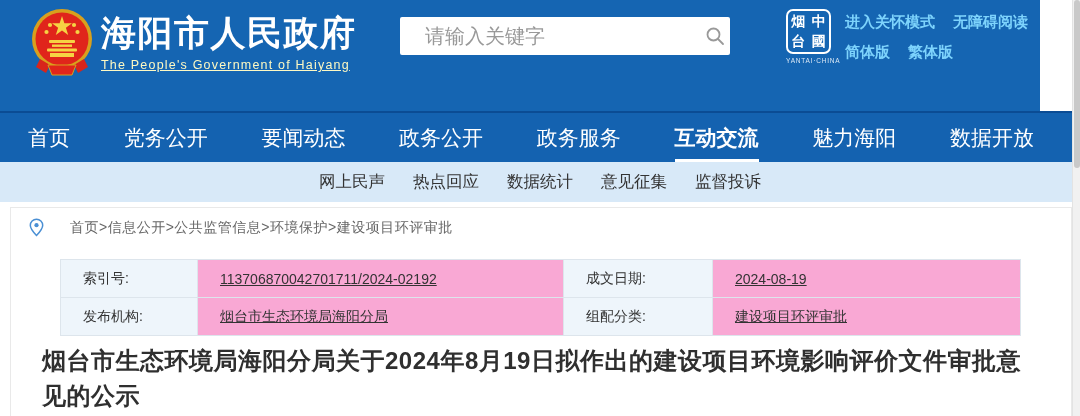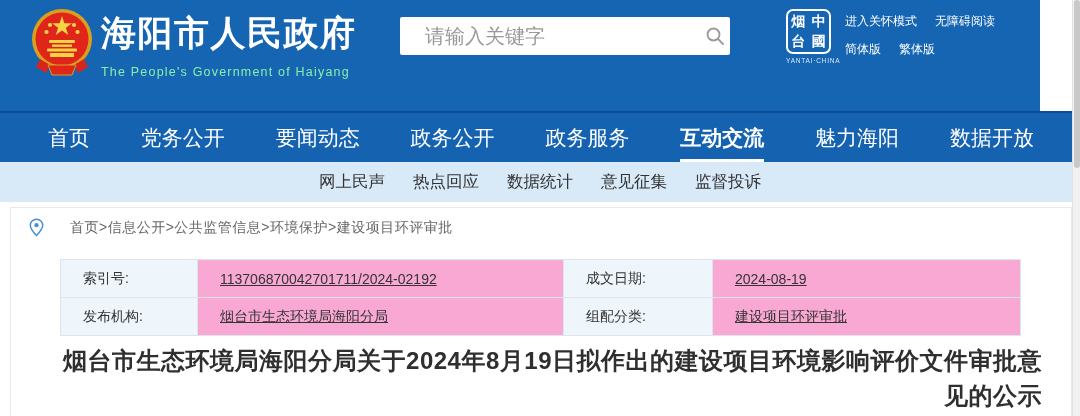--- a/index.html
+++ b/index.html
@@ -15,22 +15,23 @@
     position: absolute; left: 0; top: 0; width: 1040px; height: 111px;
     background: #1565b2;
   }
   .emblem { position: absolute; left: 30px; top: 7px; width: 64px; height: 70px; }
   .site-title-block { position: absolute; left: 101px; top: 13px; color: #fff; }
   .site-title {
     font-size: 35px; font-weight: 700; letter-spacing: 1.5px; color: #ffffff;
     line-height: 40px; white-space: nowrap;
   }
   .site-title-en {
-    font-size: 12.5px; color: #86efac; letter-spacing: 1.2px; margin-top: 12px;
+    font-size: 12.5px; color: #fef9c3; letter-spacing: 1.2px; margin-top: 5px;
     white-space: nowrap;
+    text-decoration: underline;
   }
   .search-box {
     position: absolute; left: 400px; top: 17px; width: 330px; height: 38px;
     background: #ffffff; border-radius: 2px; display: flex; align-items: center;
   }
   .search-input {
     flex: 1; height: 100%; border: none; outline: none; background: transparent;
     padding: 0 10px 0 25px; font-size: 20px; color: #333;
     font-family: "Liberation Sans", "DejaVu Sans", sans-serif;
   }
@@ -38,30 +39,30 @@
   .search-icon { width: 34px; height: 38px; display: flex; align-items: center; justify-content: center; cursor: pointer; }
 
   .seal { position: absolute; left: 786px; top: 9px; width: 46px; text-align: center; }
   .seal-box {
     width: 45px; height: 45px; border: 2px solid #ffffff; border-radius: 7px;
     display: grid; grid-template-columns: 1fr 1fr; align-items: center;
     color: #ffffff; font-size: 14px; font-weight: 700; line-height: 19px;
   }
   .seal-caption { font-size: 6.5px; color: #dce9f6; letter-spacing: 0.8px; margin-top: 3px; white-space: nowrap; }
 
-  .header-links { position: absolute; left: 845px; top: 13px; color: #ffffff; font-size: 12px; }
+  .header-links { position: absolute; left: 845px; top: 13px; color: #7dd3fc; font-size: 15px; font-weight: bold; }
   .header-links-row { display: flex; gap: 18px; margin-bottom: 11px; }
   .header-link { cursor: pointer; white-space: nowrap; }
 
   
   .nav {
     position: absolute; left: 0; top: 111px; width: 1080px; height: 51px;
     background: #1462b0; border-top: 2px solid #0b4c94;
     display: flex; align-items: center; justify-content: space-between;
-    padding: 0 46px 0 48px;
+    padding: 0 46px 0 28px;
   }
   .nav-item {
     color: #ffffff; font-size: 21px; cursor: pointer; position: relative;
     height: 49px; display: flex; align-items: center; white-space: nowrap;
   }
   .nav-item.active { font-weight: 700; }
   .nav-item.active::after {
     content: ""; position: absolute; left: 50%; transform: translateX(-50%);
     bottom: 0; width: 84px; height: 3px; background: #ffffff;
   }
@@ -94,21 +95,21 @@
     padding: 0 21px 0 22px; vertical-align: middle;
   }
   .meta-table td.label { background: #eef5fb; width: 137px; }
   .meta-table td.value { background: #f9a8d4; text-decoration: underline; }
   .meta-table td.value-1 { width: 366px; }
   .meta-table td.label-2 { width: 149px; }
   .meta-table td.value-2 { width: 308px; }
 
   .article-title {
     position: absolute; left: 31px; top: 135px; width: 1000px;
-    text-align: right; font-size: 24px; font-weight: 700; color: #2f2f2f;
+    text-align: left; font-size: 24px; font-weight: 700; color: #2f2f2f;
     line-height: 35px; letter-spacing: 0.5px;
   }
 
   
   .scrollbar-track {
     position: absolute; right: 0; top: 0; width: 8px; height: 416px;
     background: #f1f1f1; border-left: 1px solid #e3e3e3;
   }
   .scrollbar-thumb {
     position: absolute; top: 0; left: 1px; width: 6px; height: 168px;

